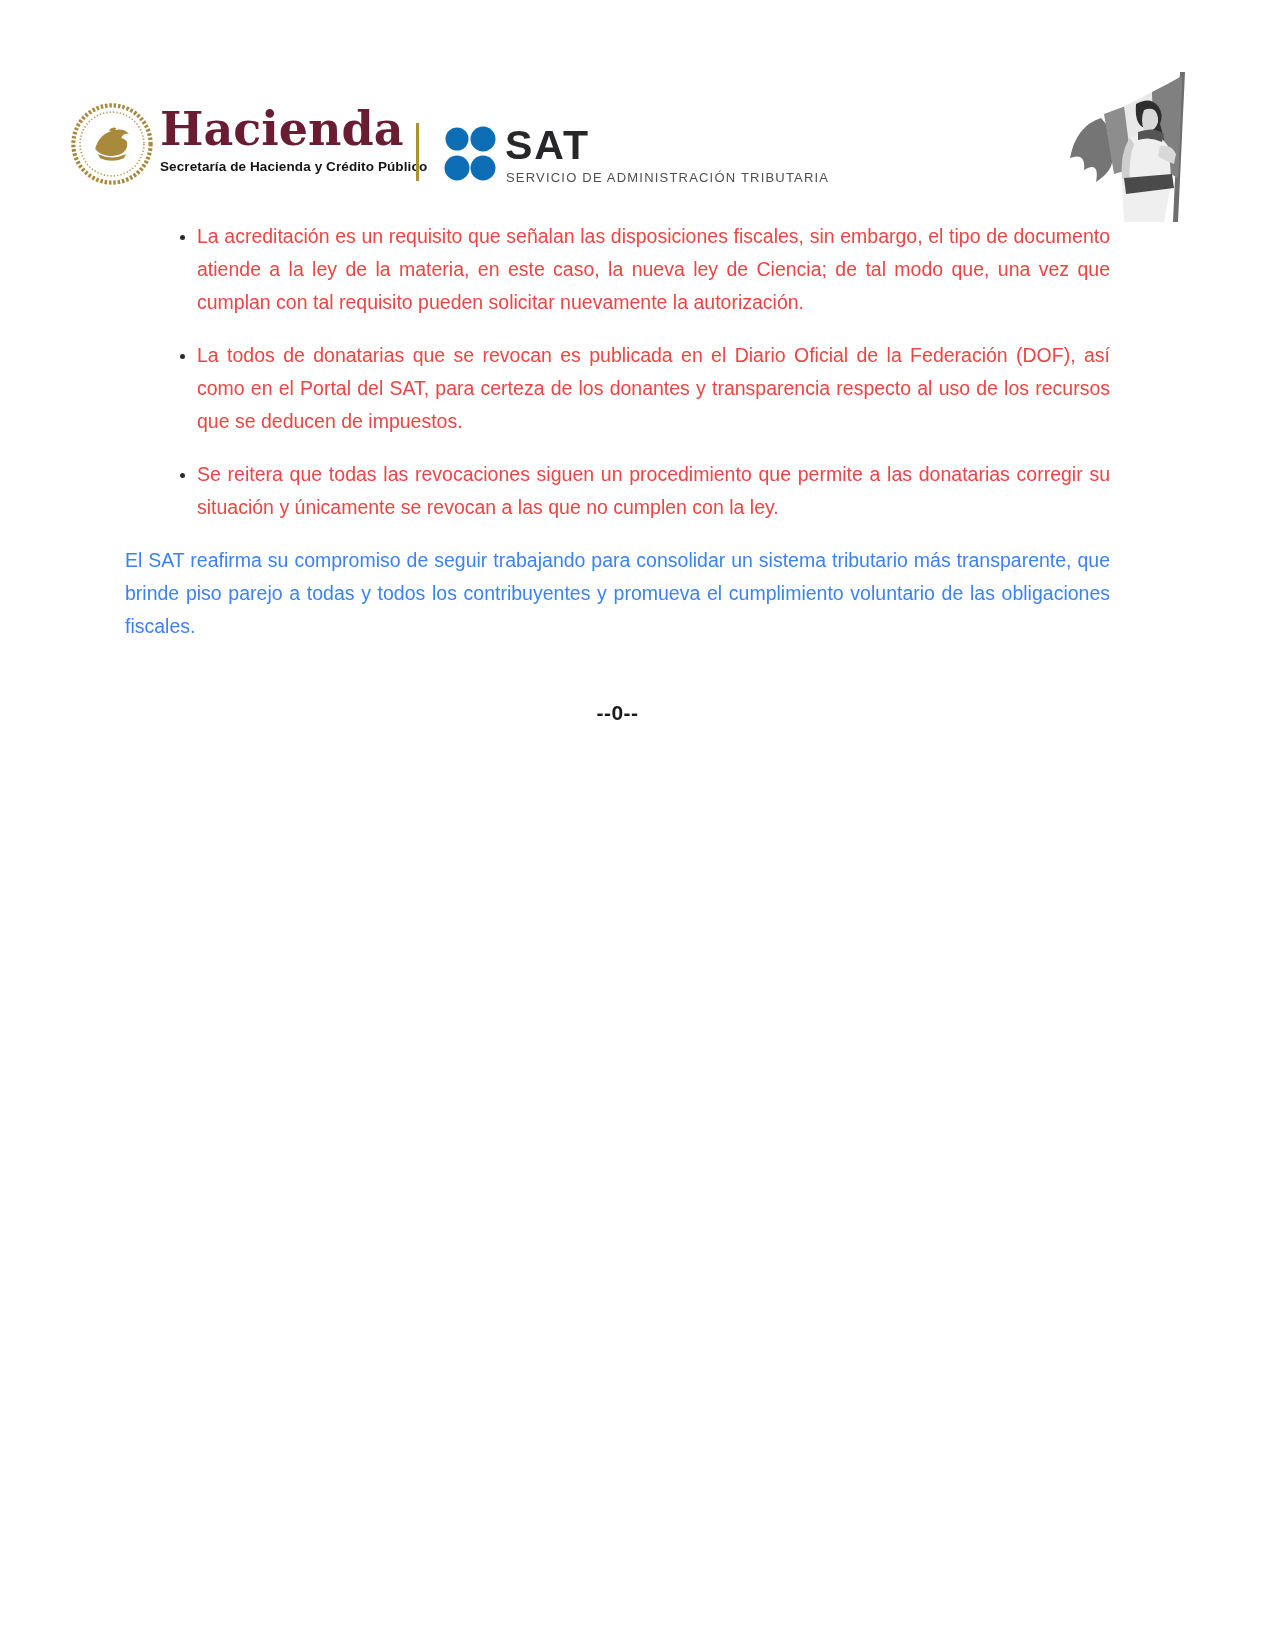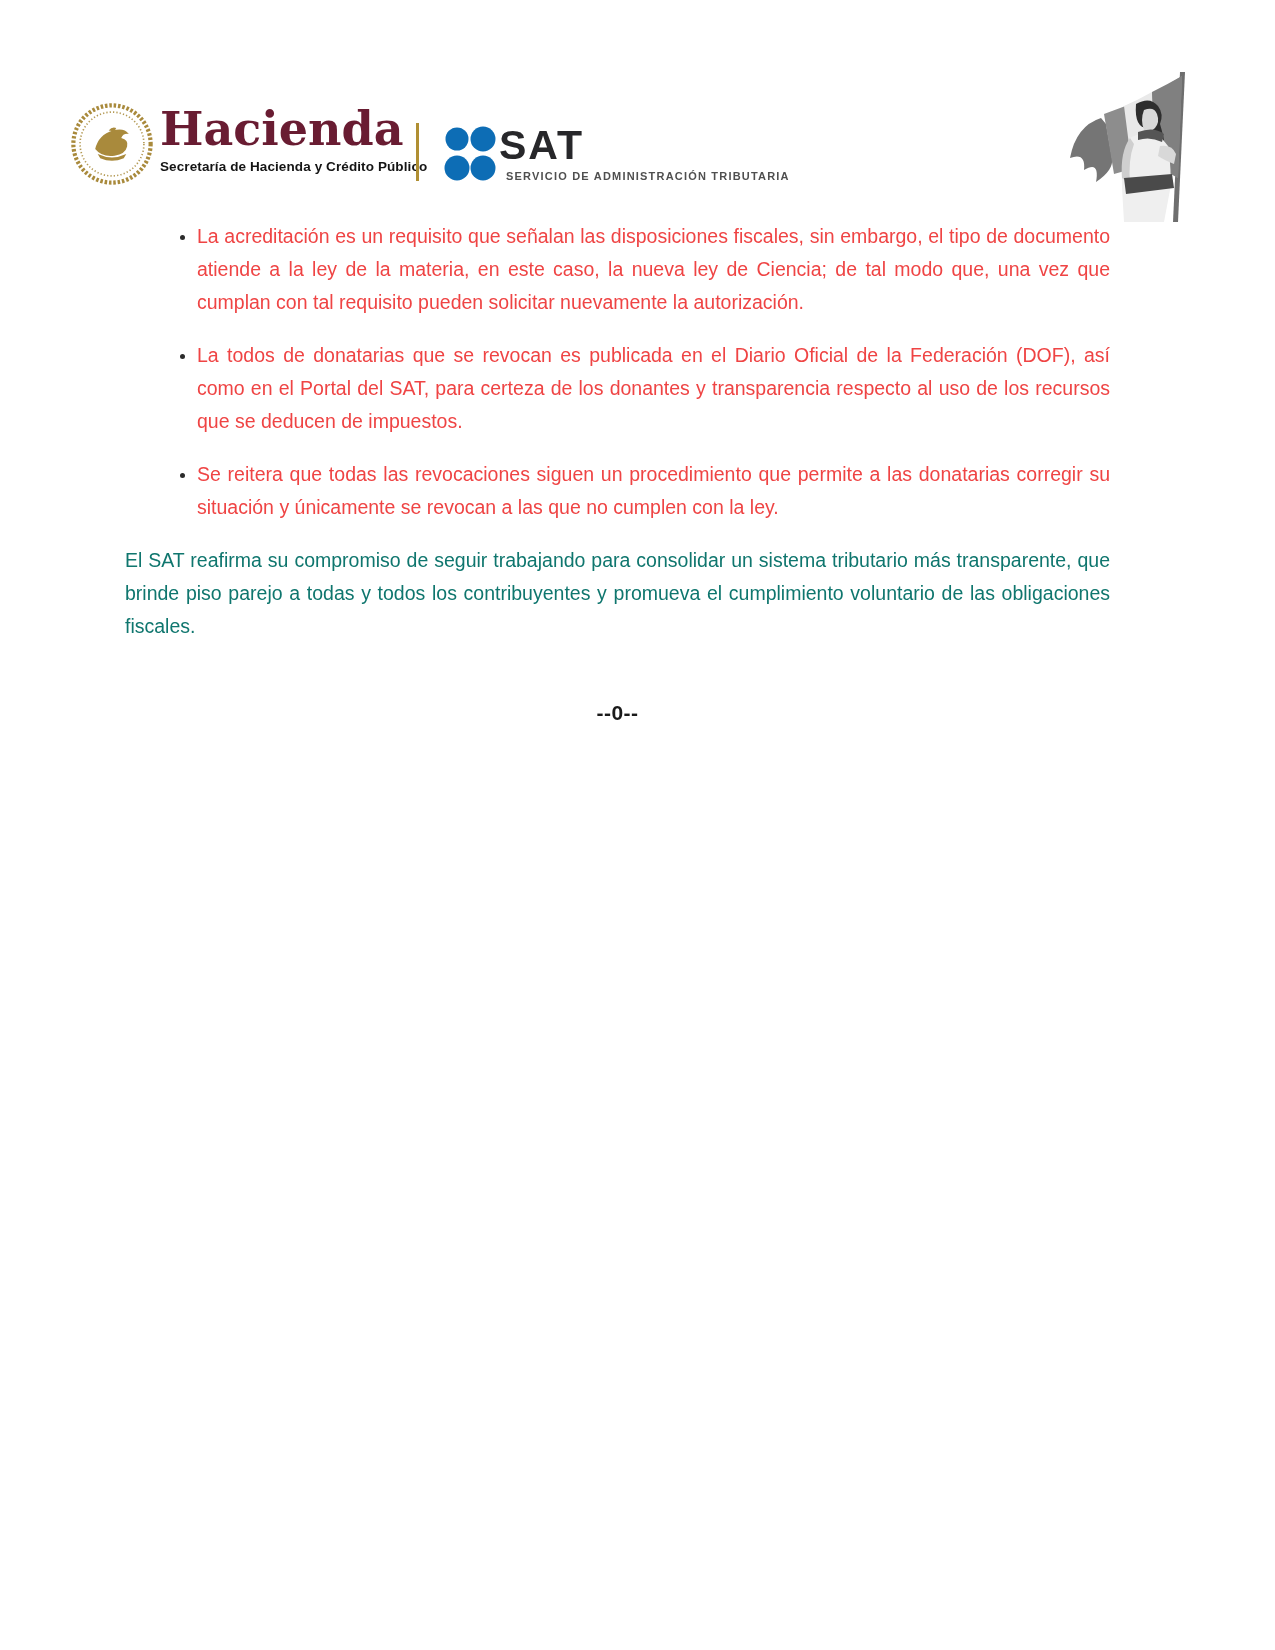--- a/index.html
+++ b/index.html
@@ -24,42 +24,42 @@
     margin-top:4px; font-size:13.5px; font-weight:700; color:#141414;
     letter-spacing:0.1px;
   }
   .gold-divider {
     position:absolute; left:416px; top:111px; width:3px; height:58px;
     background:#b08f33;
   }
   .sat-block { position:absolute; left:443px; top:108px; }
   .sat-circles { position:absolute; left:0; top:5px; width:54px; height:58px; }
   .sat-title {
-    position:absolute; left:56px; top:2px;
+    position:absolute; left:62px; top:2px;
     font-size:41px; font-weight:800; color:#27272a; letter-spacing:2px;
     font-family:"Liberation Sans","DejaVu Sans",sans-serif;
   }
   .sat-sub {
     position:absolute; left:63px; top:50px; width:240px;
-    font-size:11px; font-weight:700; color:#4f4f4f; letter-spacing:1.2px;
+    font-size:13px; font-weight:400; color:#4f4f4f; letter-spacing:1.2px;
     white-space:nowrap;
   }
   .flag-illustration { position:absolute; left:1056px; top:54px; width:148px; height:156px; }
 
   
   .content { position:absolute; left:125px; top:208px; width:985px; }
   .bullet-list { list-style:disc outside; padding-left:72px; margin:0; }
   .bullet-list li {
     font-size:19.5px; line-height:33px; text-align:justify;
     margin-bottom:20px; color:#ef4444;
   }
   .bullet-list li::marker { color:#2b2b2b; font-size:17px; }
   .closing-paragraph {
     margin-top:17px; font-size:19.5px; line-height:33px; text-align:justify;
-    color:#0f766e;
+    color:#3b82f6;
   }
   .separator {
     margin-top:58px; text-align:center; font-size:21px; font-weight:700;
     color:#1a1a1a; letter-spacing:0.5px;
   }
 
   
   .footer { position:absolute; left:0; bottom:0; width:100%; height:280px; }
 </style>
 </head>

